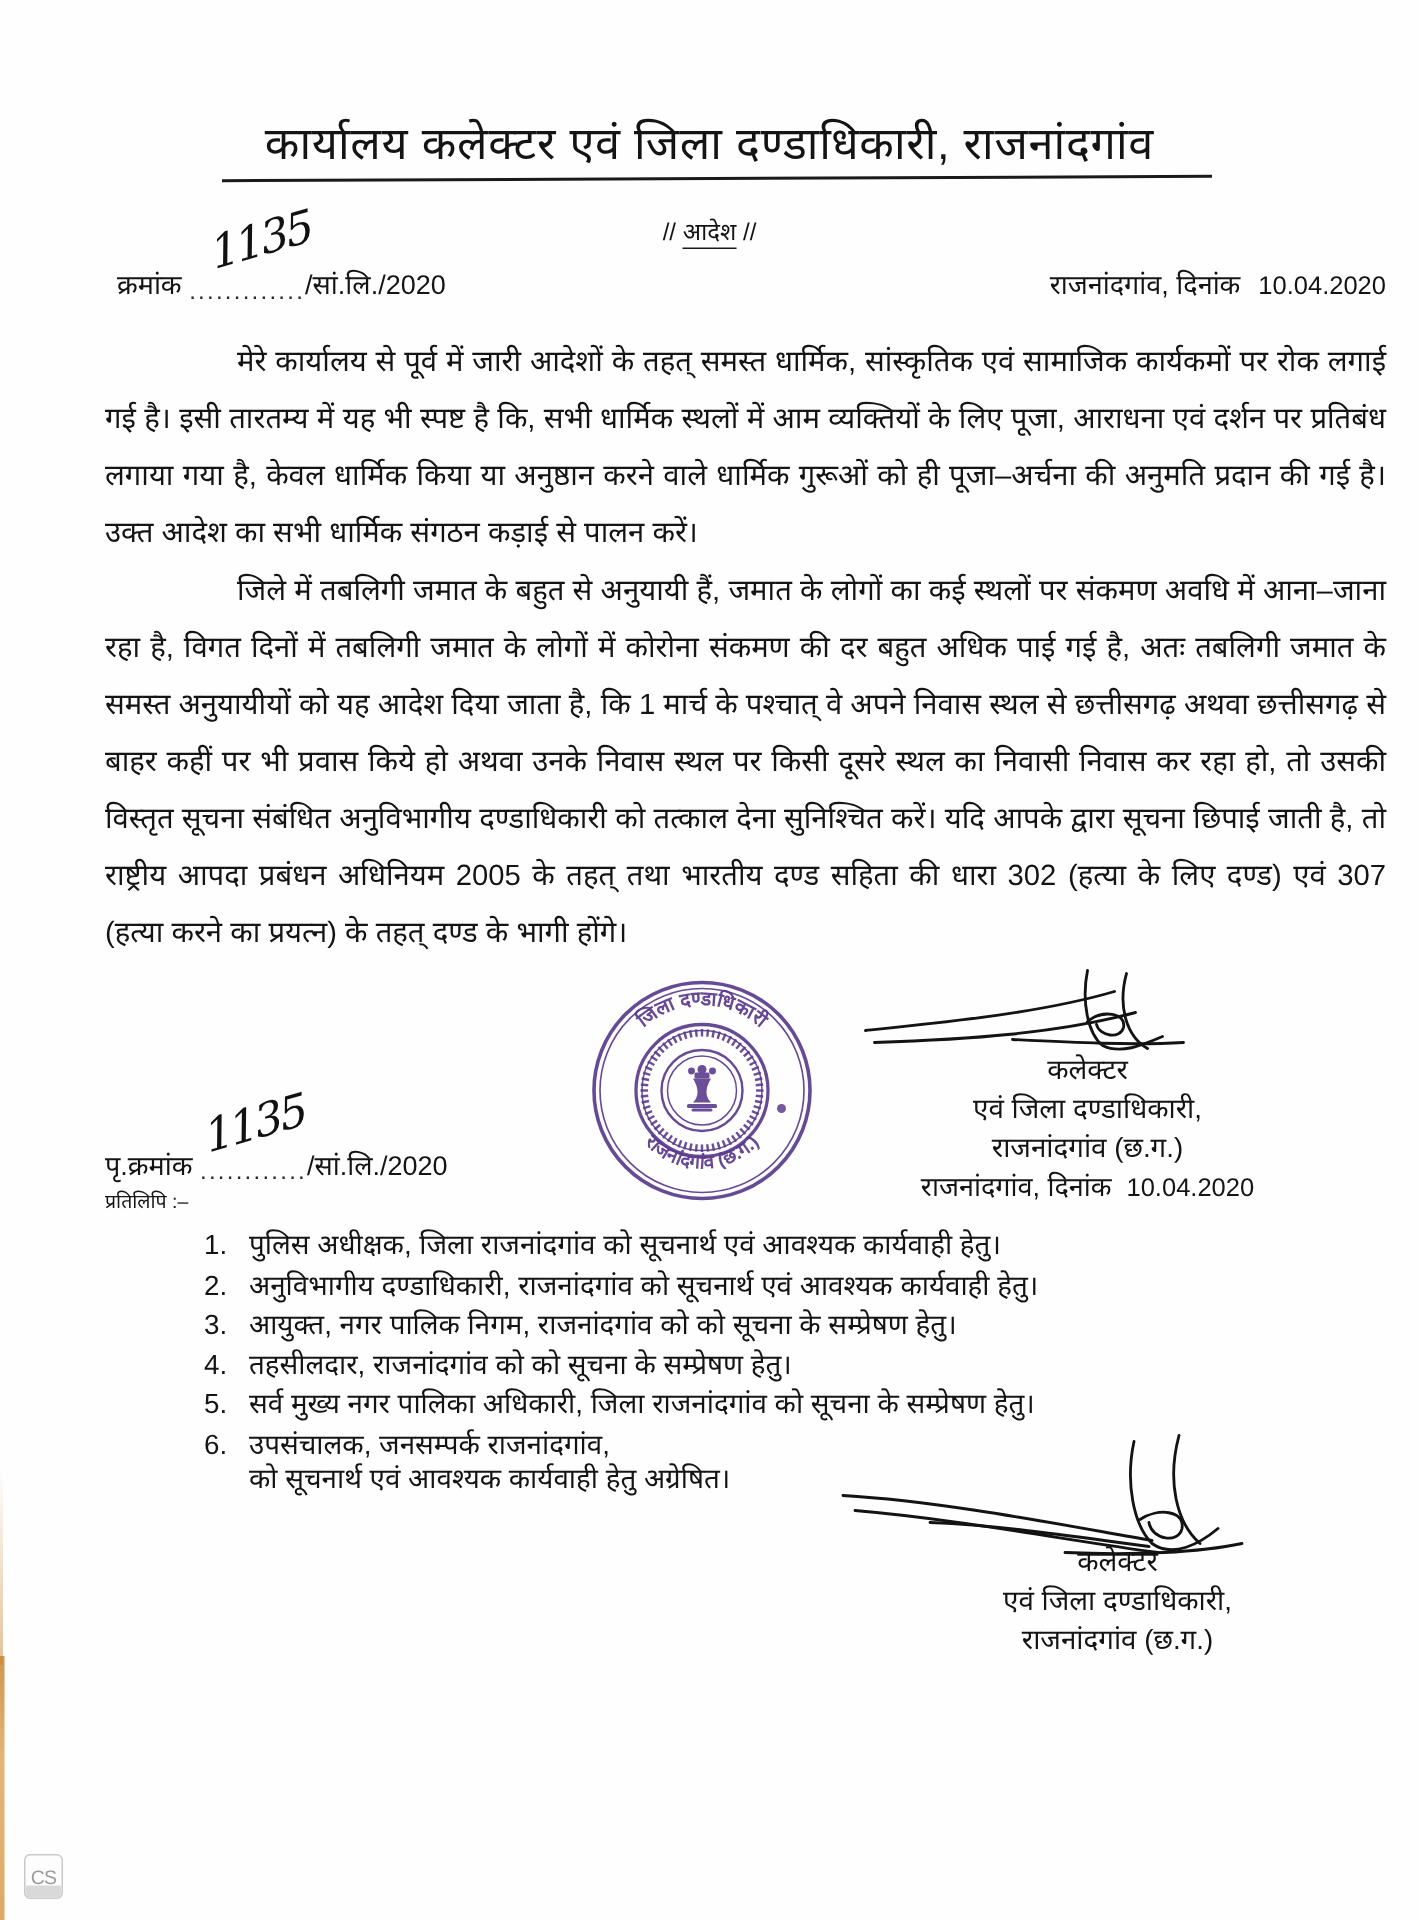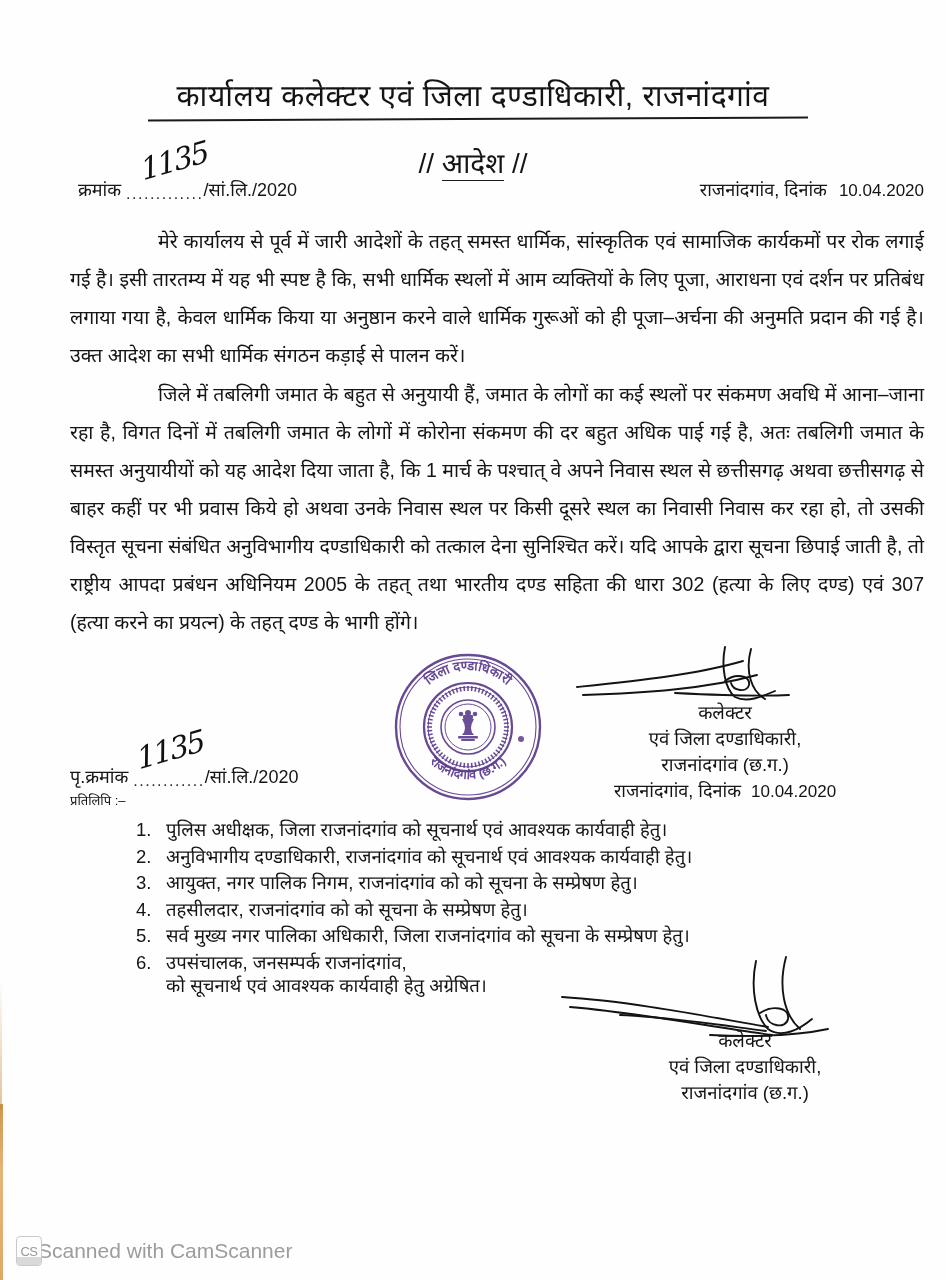--- a/index.html
+++ b/index.html
@@ -61,21 +61,21 @@
     width: 660px;
     height: 2px;
     background: #1a1a1a;
     transform: rotate(-0.25deg);
   }
   #order-word {
     position: absolute;
     left: 0; right: 0;
     top: 143px;
     text-align: center;
-    font-size: 28px;
+    font-size: 16px;
   }
   #order-word .u { border-bottom: 1.5px solid #1a1a1a; padding-bottom: 1px; }
 
   
   #ref-row {
     position: absolute;
     left: 78px;
     right: 22px;
     top: 177px;
     height: 26px;
@@ -473,16 +473,15 @@
     </g>
   </svg>
   <div id="sig-2">
     <div>कलेक्टर</div>
     <div>एवं जिला दण्डाधिकारी,</div>
     <div>राजनांदगांव (छ.ग.)</div>
   </div>
 
   <div id="camscanner">
     <span id="cs-logo">CS</span>
-    <span id="cs-text">Scanned with CamScanner</span>
   </div>
 
 </div>
 
 </body></html>

